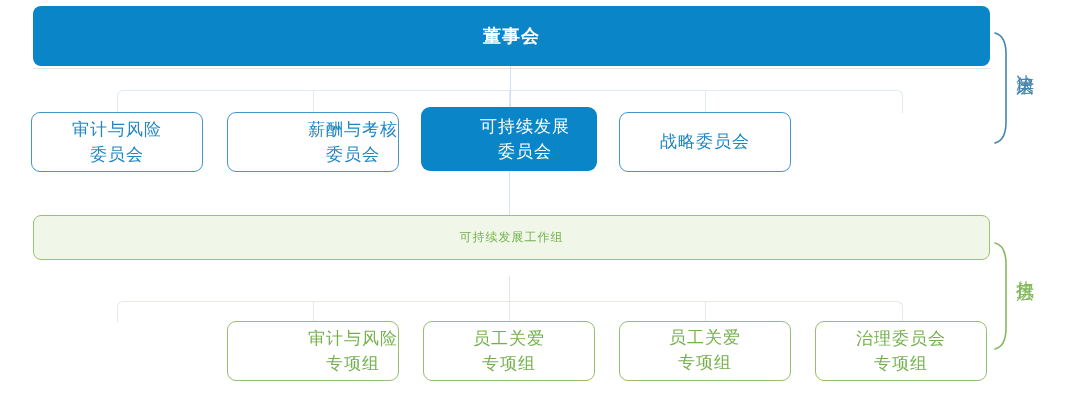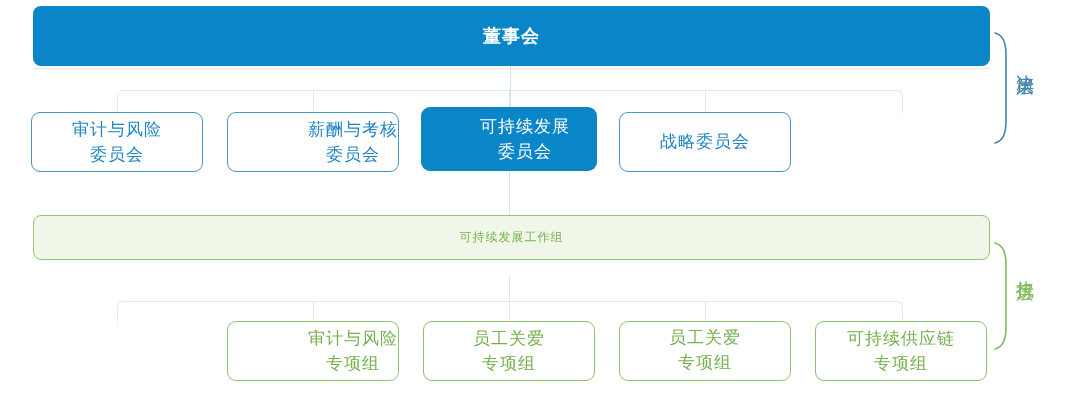--- a/index.html
+++ b/index.html
@@ -128,21 +128,21 @@
   </div>
   <div class="node row-task c3">
     <span>员工关爱
 专项组</span>
   </div>
   <div class="node row-task c4">
     <span>员工关爱
 专项组</span>
   </div>
   <div class="node row-task c5">
-    <span>可持续供应链
+    <span>治理委员会
 专项组</span>
   </div>
 
   <svg class="bracket bracket-decision" width="16" height="112" viewBox="0 0 16 112">
     <path d="M2 1 C 10 3, 13 10, 13 22 L 13 90 C 13 102, 10 109, 2 111" fill="none" stroke="#4585ac" stroke-width="1.6" stroke-linecap="round"></path>
   </svg>
   <div class="layer-label layer-decision">决策层</div>
 
   <svg class="bracket bracket-execution" width="16" height="108" viewBox="0 0 16 108">
     <path d="M2 1 C 10 3, 13 10, 13 22 L 13 86 C 13 98, 10 105, 2 107" fill="none" stroke="#85b95e" stroke-width="1.6" stroke-linecap="round"></path>

